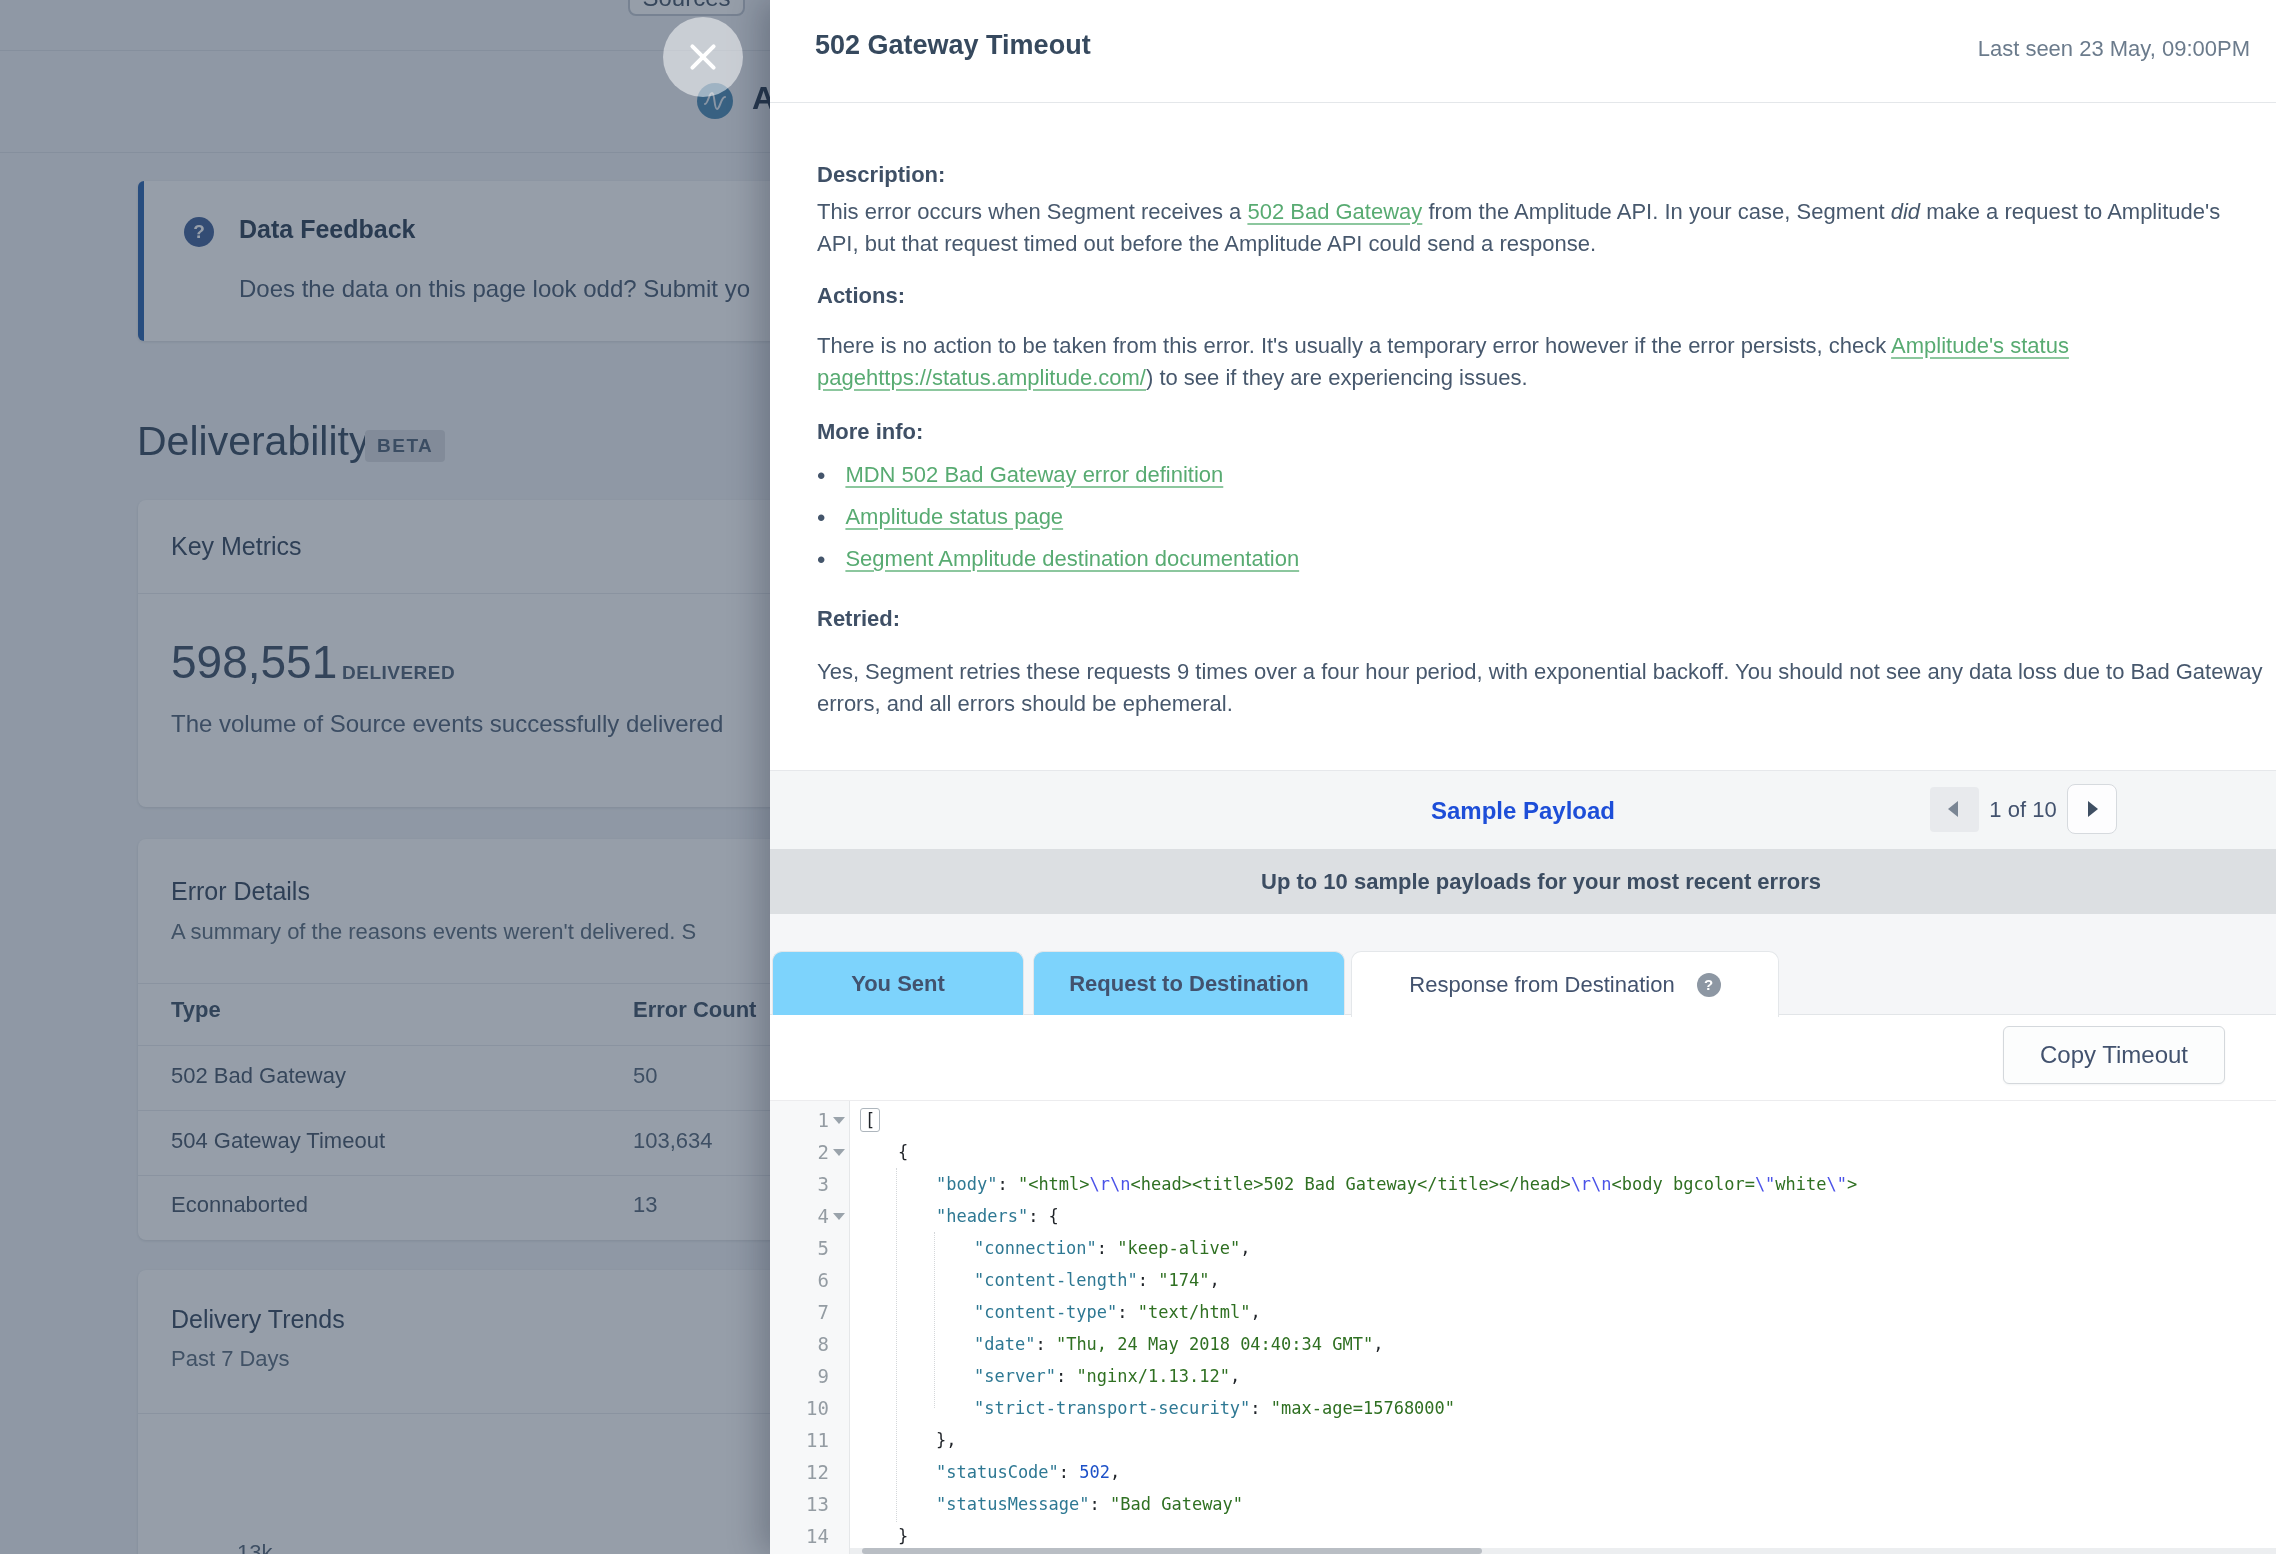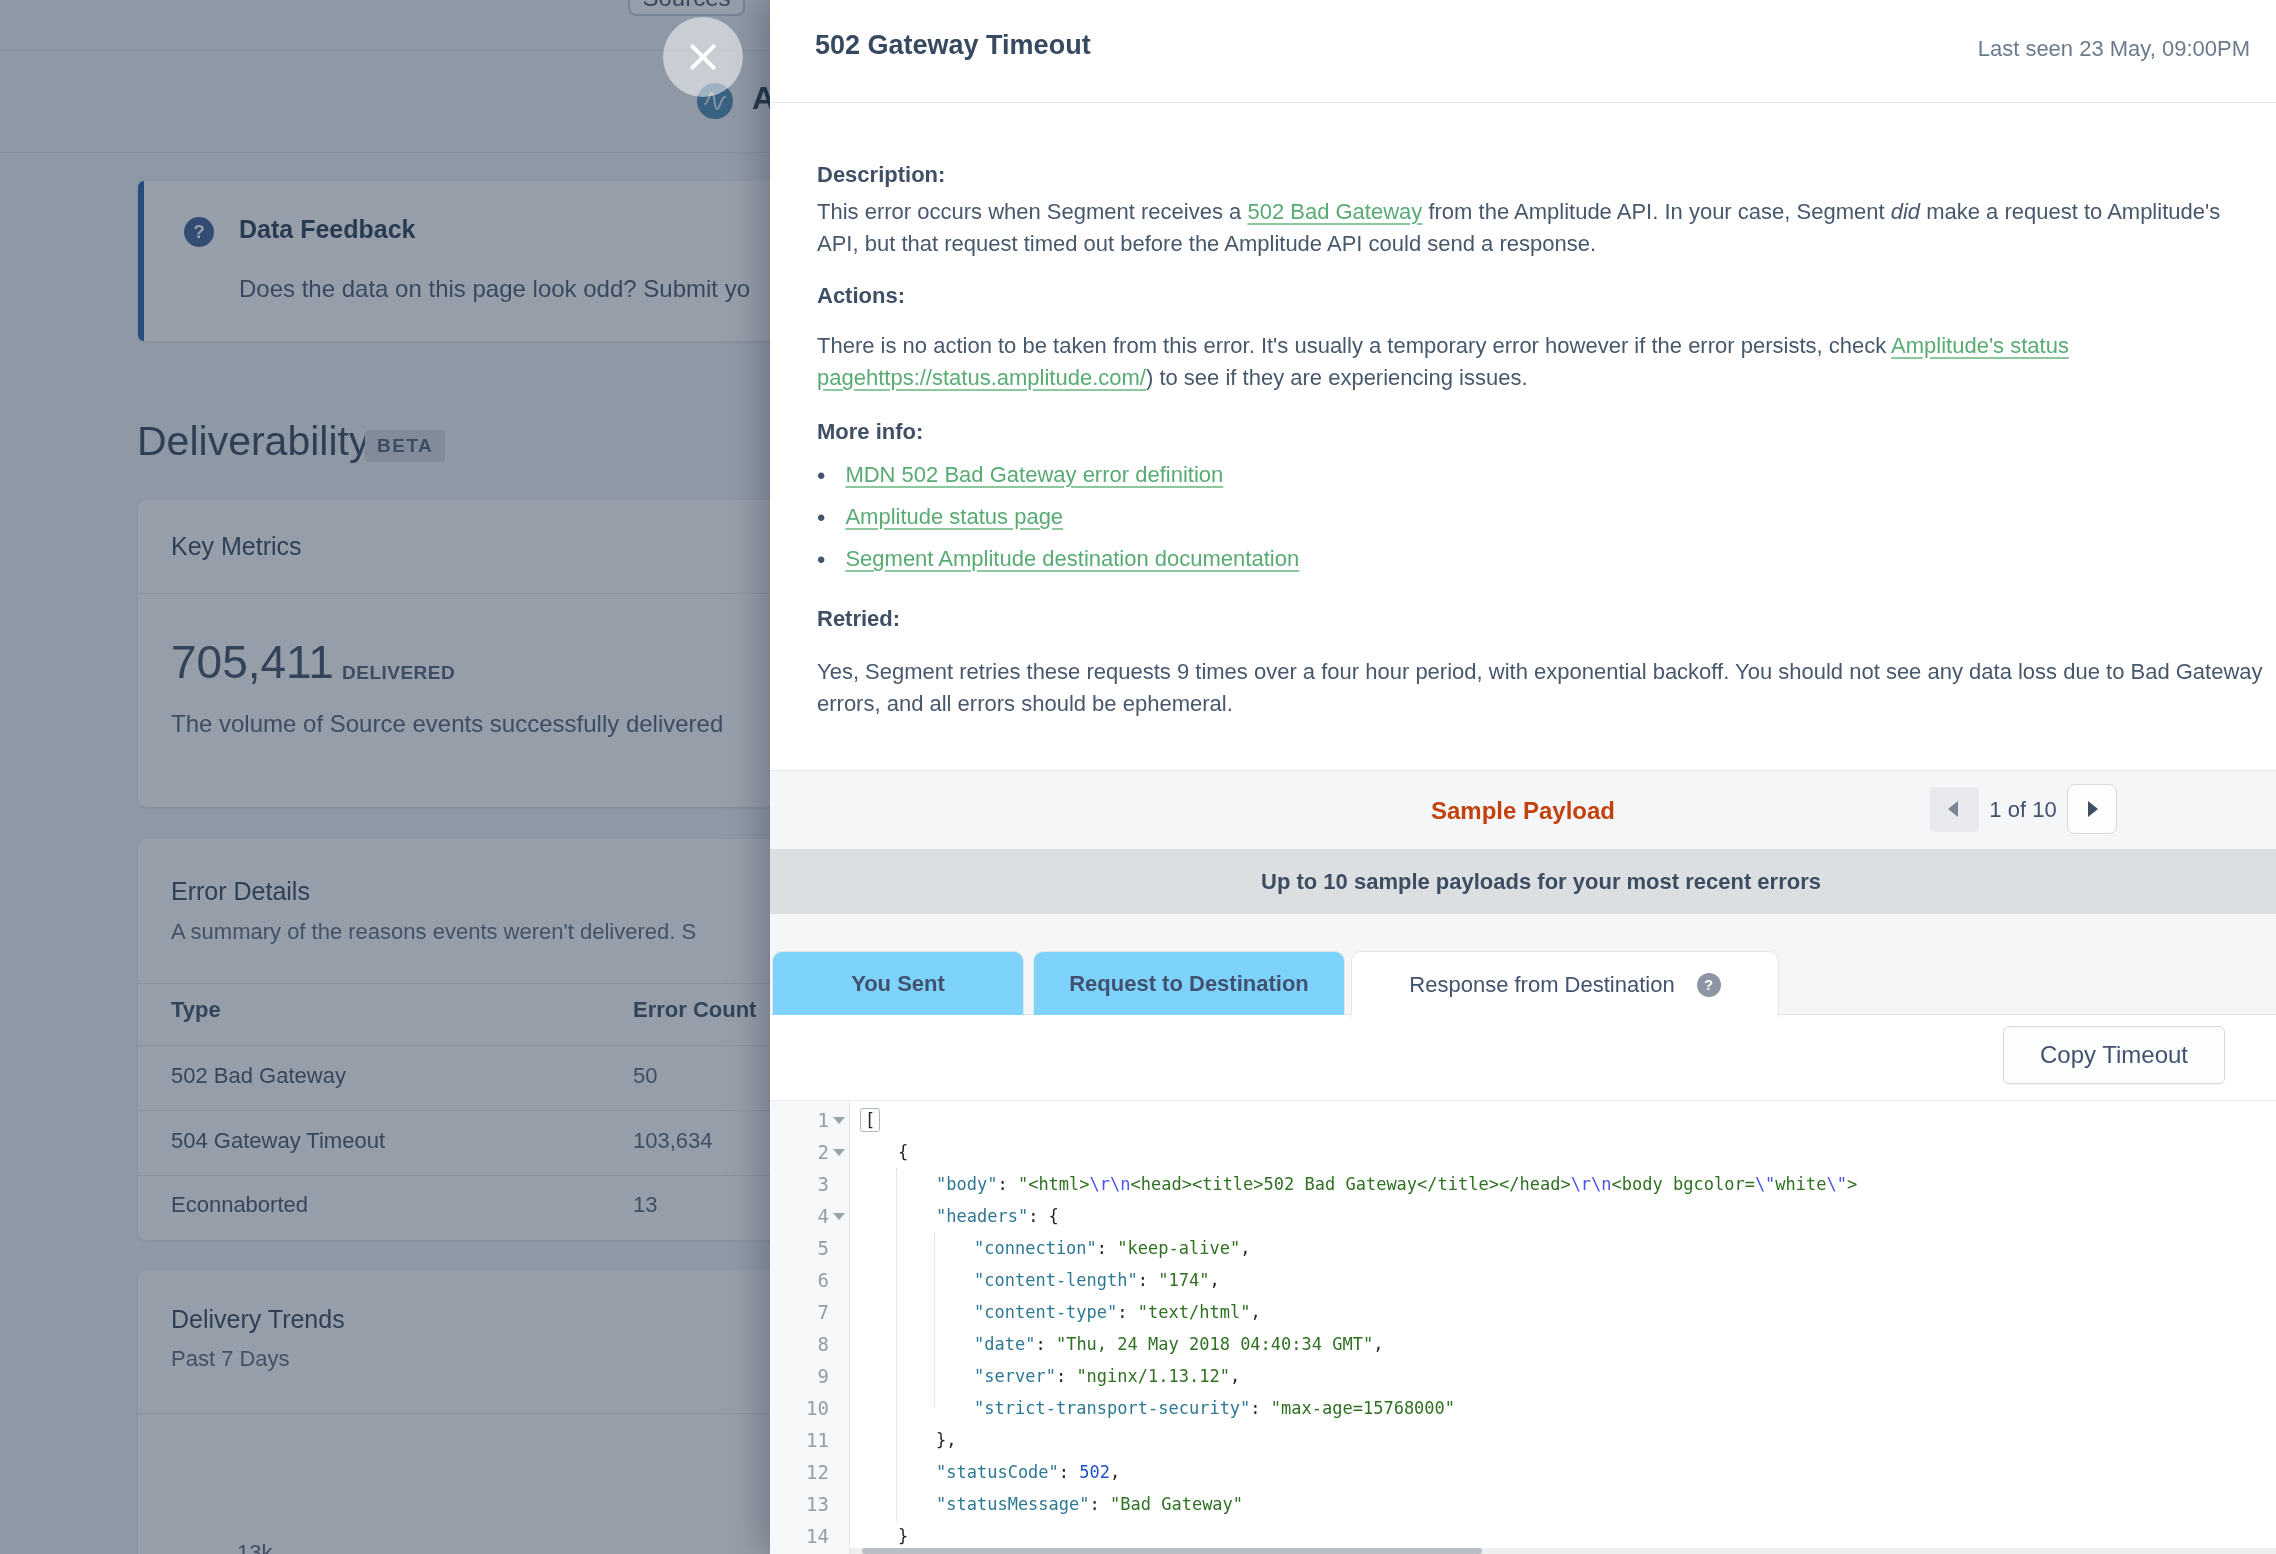--- a/index.html
+++ b/index.html
@@ -70,21 +70,21 @@
   .para  { position:absolute; left:47px; width:1420px; font-size:22px; line-height:32px; color:#47586d; }
   .glink { color:#58ab72; text-decoration:underline; text-decoration-color:#8cc79e;
            text-underline-offset:4px; cursor:pointer; }
   .bullets { position:absolute; left:47px; top:462px; list-style:none; }
   .bullets li { height:42px; font-size:22px; display:flex; align-items:flex-start; }
   .bullets li::before { content:"•"; color:#44556b; margin-right:20px; font-size:24px; }
 
   .band { position:absolute; left:0; right:0; top:770px; height:79px; background:#f4f6f7;
           border-top:1px solid #e6e8eb; }
   .band-title { position:absolute; left:0; right:0; top:0; height:79px; line-height:79px;
-                text-align:center; font-size:24px; font-weight:600; color:#c2410c; }
+                text-align:center; font-size:24px; font-weight:600; color:#1d4ed8; }
   .pg-prev { position:absolute; left:1160px; top:16px; width:49px; height:45px; background:#e8eaed;
              border:none; border-radius:4px; cursor:default; }
   .pg-prev .tri { position:absolute; left:18px; top:14px; width:0; height:0;
                   border-top:8px solid transparent; border-bottom:8px solid transparent;
                   border-right:10px solid #7a8694; }
   .pg-label { position:absolute; left:1212px; top:16px; width:82px; height:45px; line-height:45px;
               text-align:center; font-size:22px; color:#42526e; }
   .pg-next { position:absolute; left:1297px; top:13px; width:50px; height:50px; background:#fdfdfe;
              border:1px solid #d6dade; border-radius:8px; cursor:pointer; }
   .pg-next .tri { position:absolute; left:20px; top:16px; width:0; height:0;
@@ -158,21 +158,21 @@
       <div class="feedback-title">Data Feedback</div>
       <div class="feedback-body">Does the data on this page look odd? Submit yo</div>
     </div>
 
     <div class="h1">Deliverability</div>
     <div class="beta">BETA</div>
 
     <div class="card key-card">
       <div class="card-title">Key Metrics</div>
       <div class="card-div" style="top:93px"></div>
-      <div class="big-num">705,411</div>
+      <div class="big-num">598,551</div>
       <div class="big-num-label">DELIVERED</div>
       <div class="key-desc">The volume of Source events successfully delivered</div>
     </div>
 
     <div class="card err-card">
       <div class="card-title" style="top:38px">Error Details</div>
       <div class="err-sub">A summary of the reasons events weren't delivered. S</div>
       <div class="card-div" style="top:144px"></div>
       <div class="thead-type">Type</div>
       <div class="thead-count">Error Count</div>

